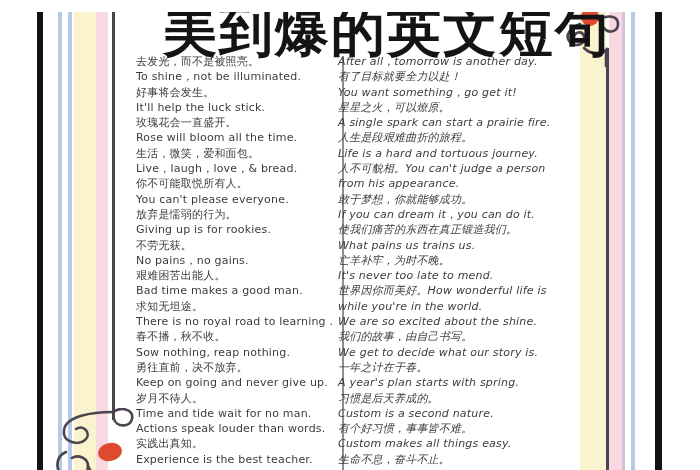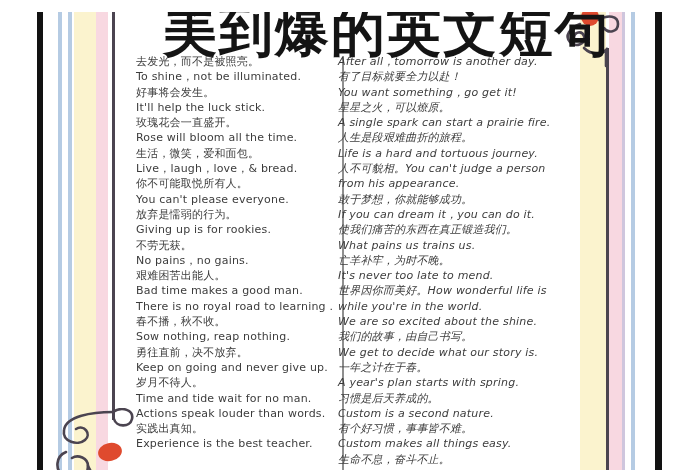--- a/index.html
+++ b/index.html
@@ -115,20 +115,21 @@
       <div class="text-line">生活，微笑，爱和面包。</div>
       <div class="text-line">Live，laugh，love，&amp; bread.</div>
       <div class="text-line">你不可能取悦所有人。</div>
       <div class="text-line">You can't please everyone.</div>
       <div class="text-line">放弃是懦弱的行为。</div>
       <div class="text-line">Giving up is for rookies.</div>
       <div class="text-line">不劳无获。</div>
       <div class="text-line">No pains，no gains.</div>
       <div class="text-line">艰难困苦出能人。</div>
       <div class="text-line">Bad time makes a good man.</div>
+      <div class="text-line">求知无坦途。</div>
       <div class="text-line">There is no royal road to learning .</div>
       <div class="text-line">春不播，秋不收。</div>
       <div class="text-line">Sow nothing, reap nothing.</div>
       <div class="text-line">勇往直前，决不放弃。</div>
       <div class="text-line">Keep on going and never give up.</div>
       <div class="text-line">岁月不待人。</div>
       <div class="text-line">Time and tide wait for no man.</div>
       <div class="text-line">Actions speak louder than words.</div>
       <div class="text-line">实践出真知。</div>
       <div class="text-line">Experience is the best teacher.</div>

